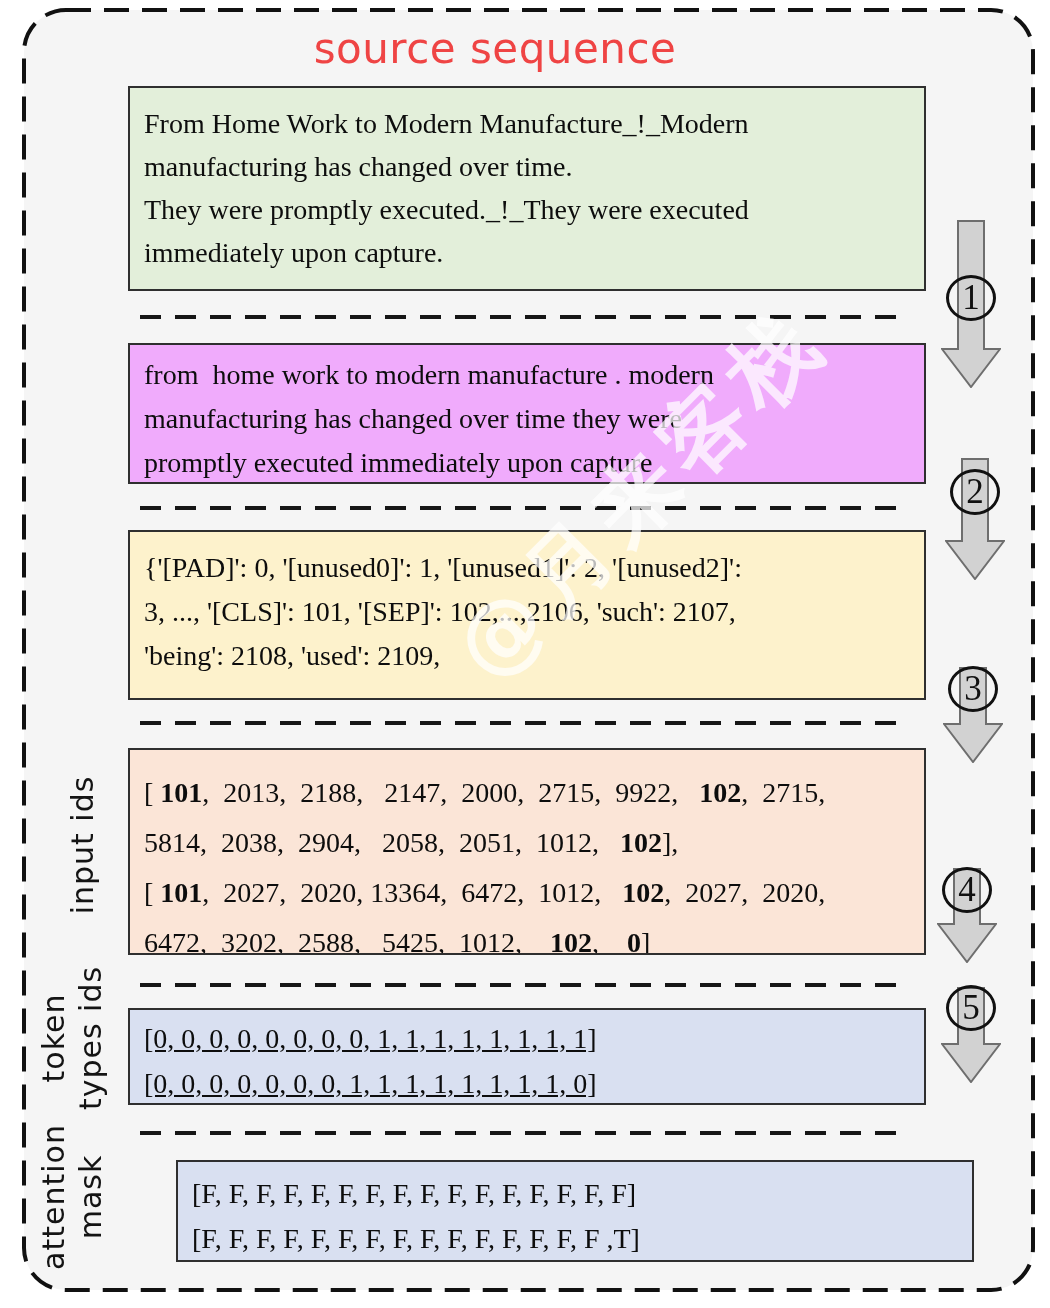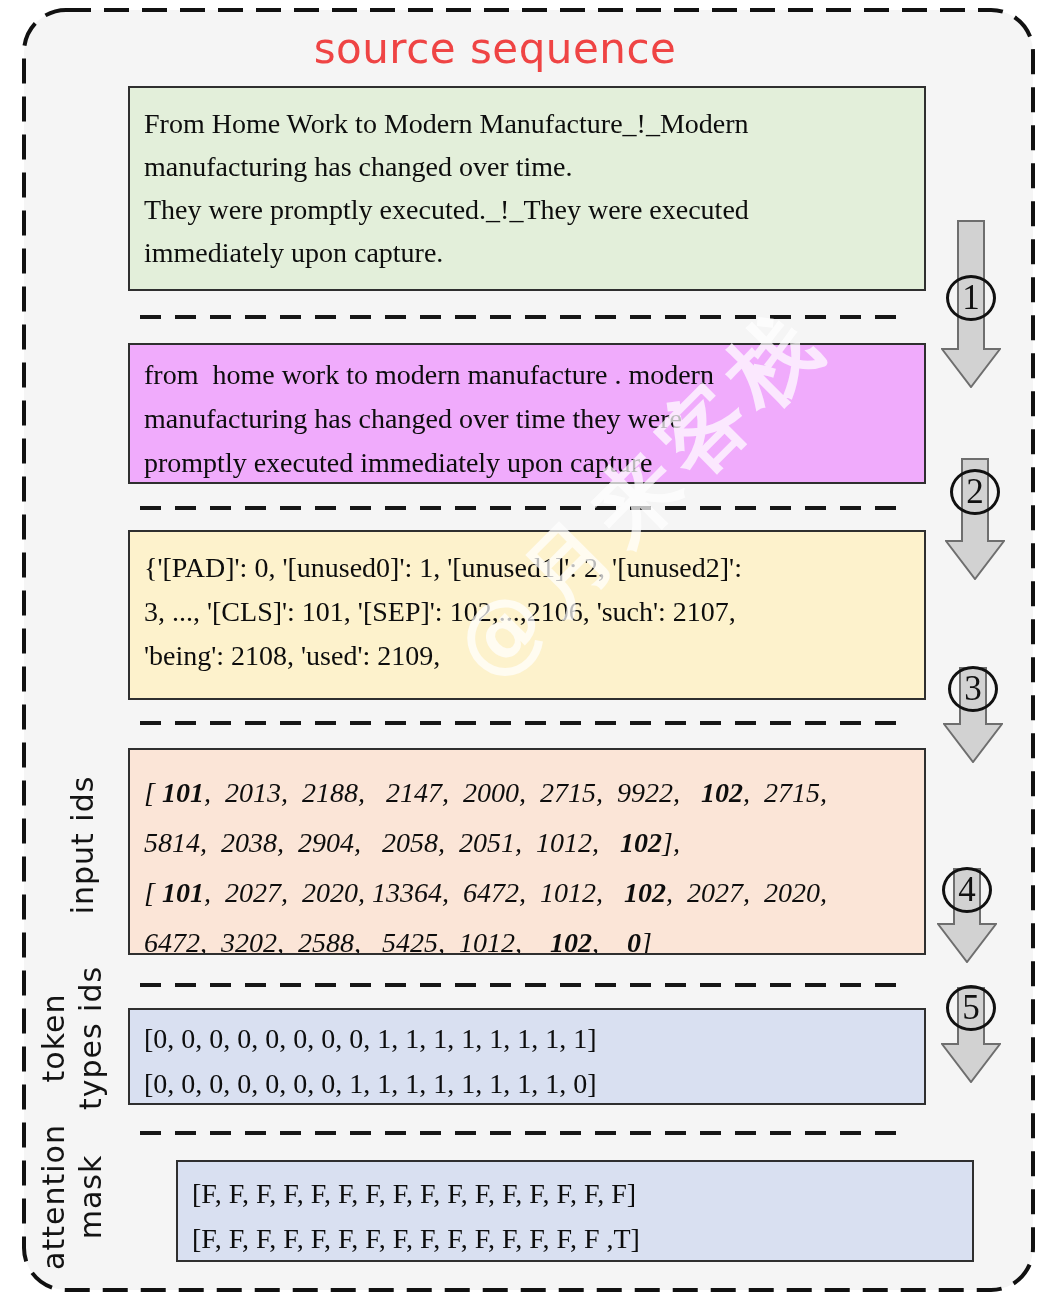--- a/index.html
+++ b/index.html
@@ -8,21 +8,21 @@
   .frame-svg{position:absolute;left:0;top:0;z-index:0;}
   .title{position:absolute;top:24px;left:0;width:990px;text-align:center;z-index:2;
          font-size:42px;color:#ef4444;letter-spacing:0.5px;}
   .box{position:absolute;left:128px;width:798px;box-sizing:border-box;z-index:2;
        border:2px solid #2f2f2f;color:#0d0d0d;
        font-family:"Liberation Serif",serif;font-size:28px;
        white-space:pre;overflow:hidden;}
   .box-source{top:86px;height:205px;padding:14px 8px 0 14px;line-height:43px;}
   .box-lower{top:343px;height:141px;padding:8px 8px 0 14px;line-height:44px;}
   .box-vocab{top:530px;height:170px;padding:14px 3px 0 14px;line-height:44px;}
-  .box-inputids{top:748px;height:207px;padding:18px 8px 0 14px;line-height:50px;font-style:italic;}
+  .box-inputids{top:748px;height:207px;padding:18px 8px 0 14px;line-height:50px;}
   .box-tokentypes{top:1008px;height:97px;padding:6px 8px 0 14px;line-height:45px;}
   .box-attention{top:1160px;height:102px;padding:9px 8px 0 14px;line-height:45px;margin-left:48px;}
   .dash-sep{position:absolute;left:140px;width:762px;height:4px;z-index:2;
             background:repeating-linear-gradient(90deg,#161616 0 21px,transparent 21px 35px);}
   .side-label{position:absolute;z-index:2;color:#141414;font-size:30px;line-height:37px;
               text-align:center;white-space:pre;letter-spacing:1px;
               transform:translate(-50%,-50%) rotate(-90deg);}
   .arrow{position:absolute;z-index:1;}
   .badge{position:absolute;width:50px;height:46px;box-sizing:border-box;z-index:3;
          border:3px solid #111;border-radius:50%;background:transparent;
@@ -64,21 +64,21 @@
 
   <div class="dash-sep" style="top:721px"></div>
 
   <div class="box box-inputids" style="background: rgb(251, 229, 215);"><span>[ </span><span class="bold">101</span><span>,  2013,  2188,   2147,  2000,  2715,  9922,   </span><span class="bold">102</span><span>,  2715,
 5814,  2038,  2904,   2058,  2051,  1012,   </span><span class="bold">102</span><span>],
 [ </span><span class="bold">101</span><span>,  2027,  2020, 13364,  6472,  1012,   </span><span class="bold">102</span><span>,  2027,  2020,
 6472,  3202,  2588,   5425,  1012,    </span><span class="bold">102</span><span>,    </span><span class="bold">0</span><span>]</span></div>
 
   <div class="dash-sep" style="top:983px"></div>
 
-  <div class="box box-tokentypes" style="background: rgb(217, 224, 241);">[0, 0, 0, 0, 0, 0, 0, 0, 1, 1, 1, 1, 1, 1, 1, 1]
+  <div class="box box-tokentypes" style="background: rgb(217, 224, 241); text-decoration: underline;">[0, 0, 0, 0, 0, 0, 0, 0, 1, 1, 1, 1, 1, 1, 1, 1]
 [0, 0, 0, 0, 0, 0, 0, 1, 1, 1, 1, 1, 1, 1, 1, 0]</div>
 
   <div class="dash-sep" style="top:1131px"></div>
 
   <div class="box box-attention" style="background: rgb(217, 224, 241);">[F, F, F, F, F, F, F, F, F, F, F, F, F, F, F, F]
 [F, F, F, F, F, F, F, F, F, F, F, F, F, F, F ,T]</div>
 
   <div class="side-label" style="left:82px;top:845px">input ids</div>
   <div class="side-label" style="left:72px;top:1038px">token
 types ids</div>

